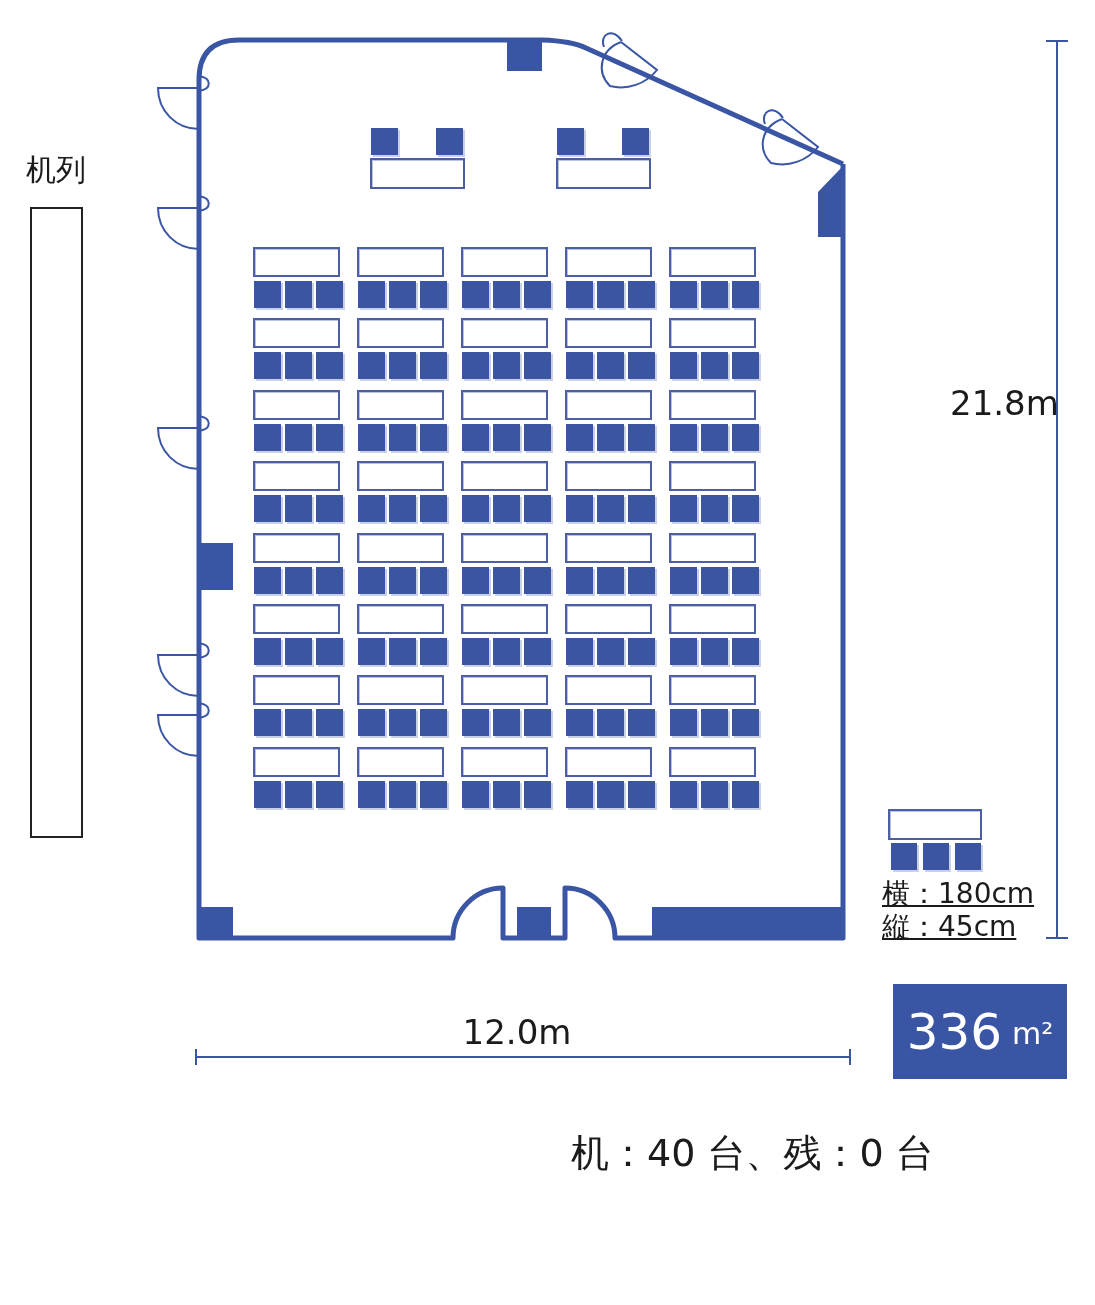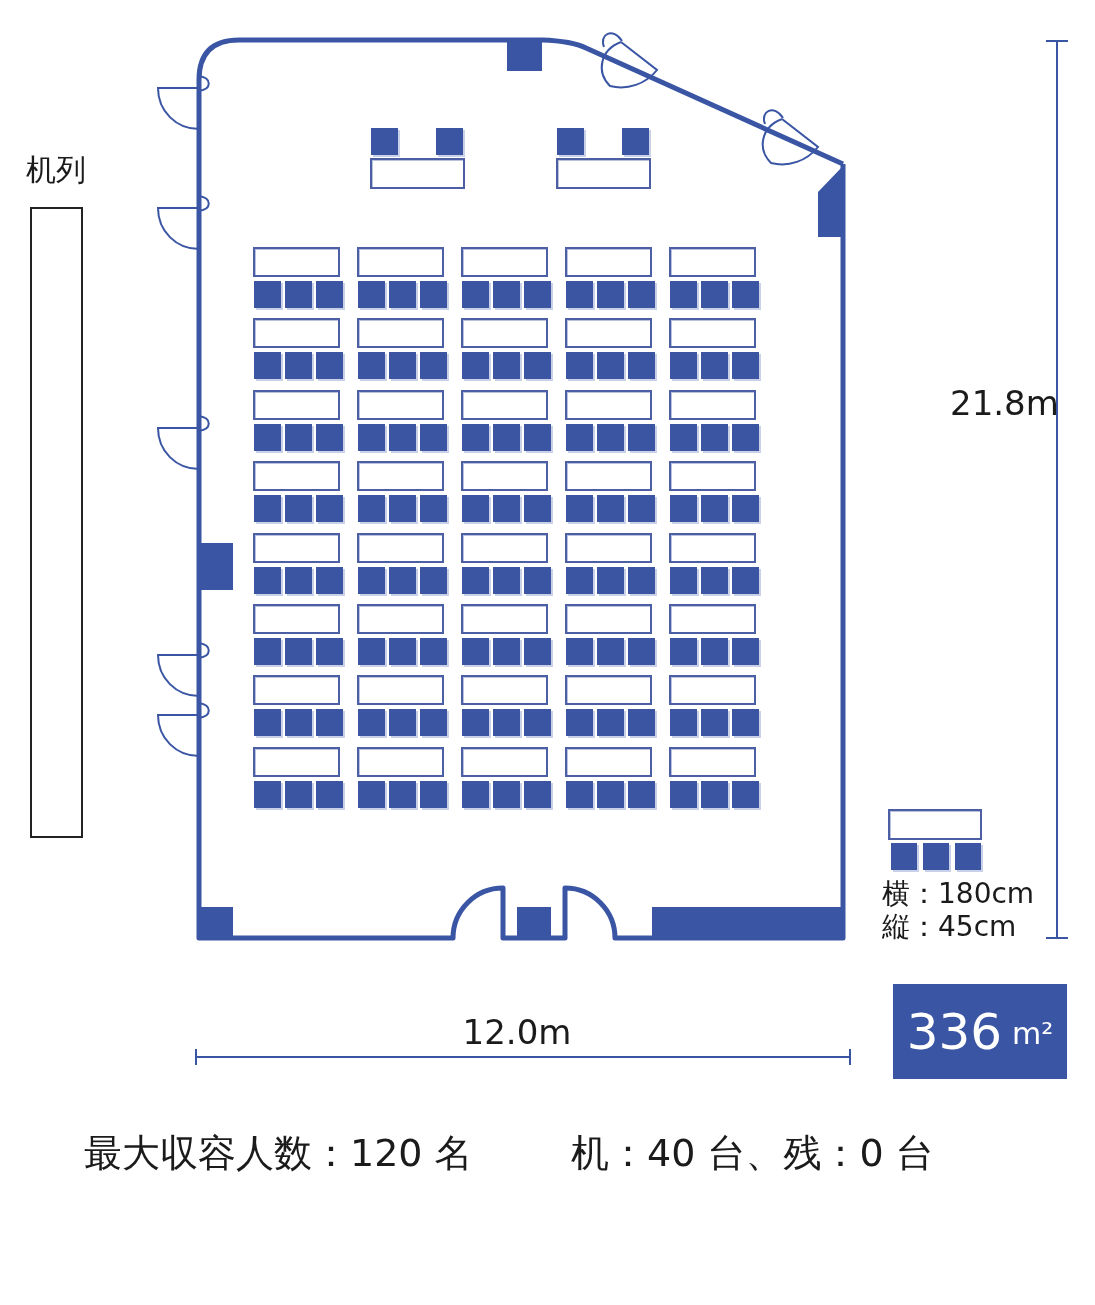--- a/index.html
+++ b/index.html
@@ -20,21 +20,21 @@
         box-sizing:border-box;box-shadow:inset 1px 1px 0 #B9C3E0;}
   .chair{position:absolute;background:var(--chair);box-shadow:2px 2px 0 var(--chair-shadow);}
   .rownum{position:absolute;font-size:23px;line-height:26px;text-align:center;color:var(--ink);}
   .lbl{position:absolute;color:var(--ink);white-space:nowrap;}
   #row-header{left:26px;top:150px;font-size:30px;}
   #row-box{position:absolute;left:30px;top:207px;width:53px;height:631px;
            border:2px solid #222;box-sizing:border-box;background:#fff;}
   #dim-height-label{left:950px;top:383px;font-size:34px;}
   #dim-width-label{left:427px;top:1012px;width:180px;text-align:center;font-size:34px;}
   #legend-desk{left:888px;top:809px;width:94px;height:31px;}
-  #legend-dims{left:882px;top:877px;font-size:28px;line-height:33px;}
+  #legend-dims{left:882px;top:877px;font-size:28px;line-height:33px;text-decoration:underline;}
   #area-box{position:absolute;left:893px;top:984px;width:174px;height:95px;
             background:var(--area-bg);color:var(--area-text);
             display:flex;align-items:center;justify-content:center;gap:10px;}
   #area-value{font-size:50px;line-height:50px;}
   #area-unit{font-size:30px;line-height:30px;position:relative;top:2px;}
   #capacity-label{left:84px;top:1127px;font-size:38px;line-height:53px;}
   #inventory{left:571px;top:1127px;font-size:38px;line-height:53px;}
 </style>
 </head>
 <body>
@@ -275,18 +275,17 @@
   <div class="lbl" id="legend-dims">
     <div>横：180cm</div>
     <div>縦：45cm</div>
   </div>
 
   <div id="area-box">
     <span id="area-value">336</span>
     <span id="area-unit">m²</span>
   </div>
 
-  <div class="lbl" id="capacity-label">最大収容人数：120 名</div>
   <div class="lbl" id="inventory">
     <div>机：40 台、残：0 台</div>
   </div>
 
 </div>
 
 </body></html>

